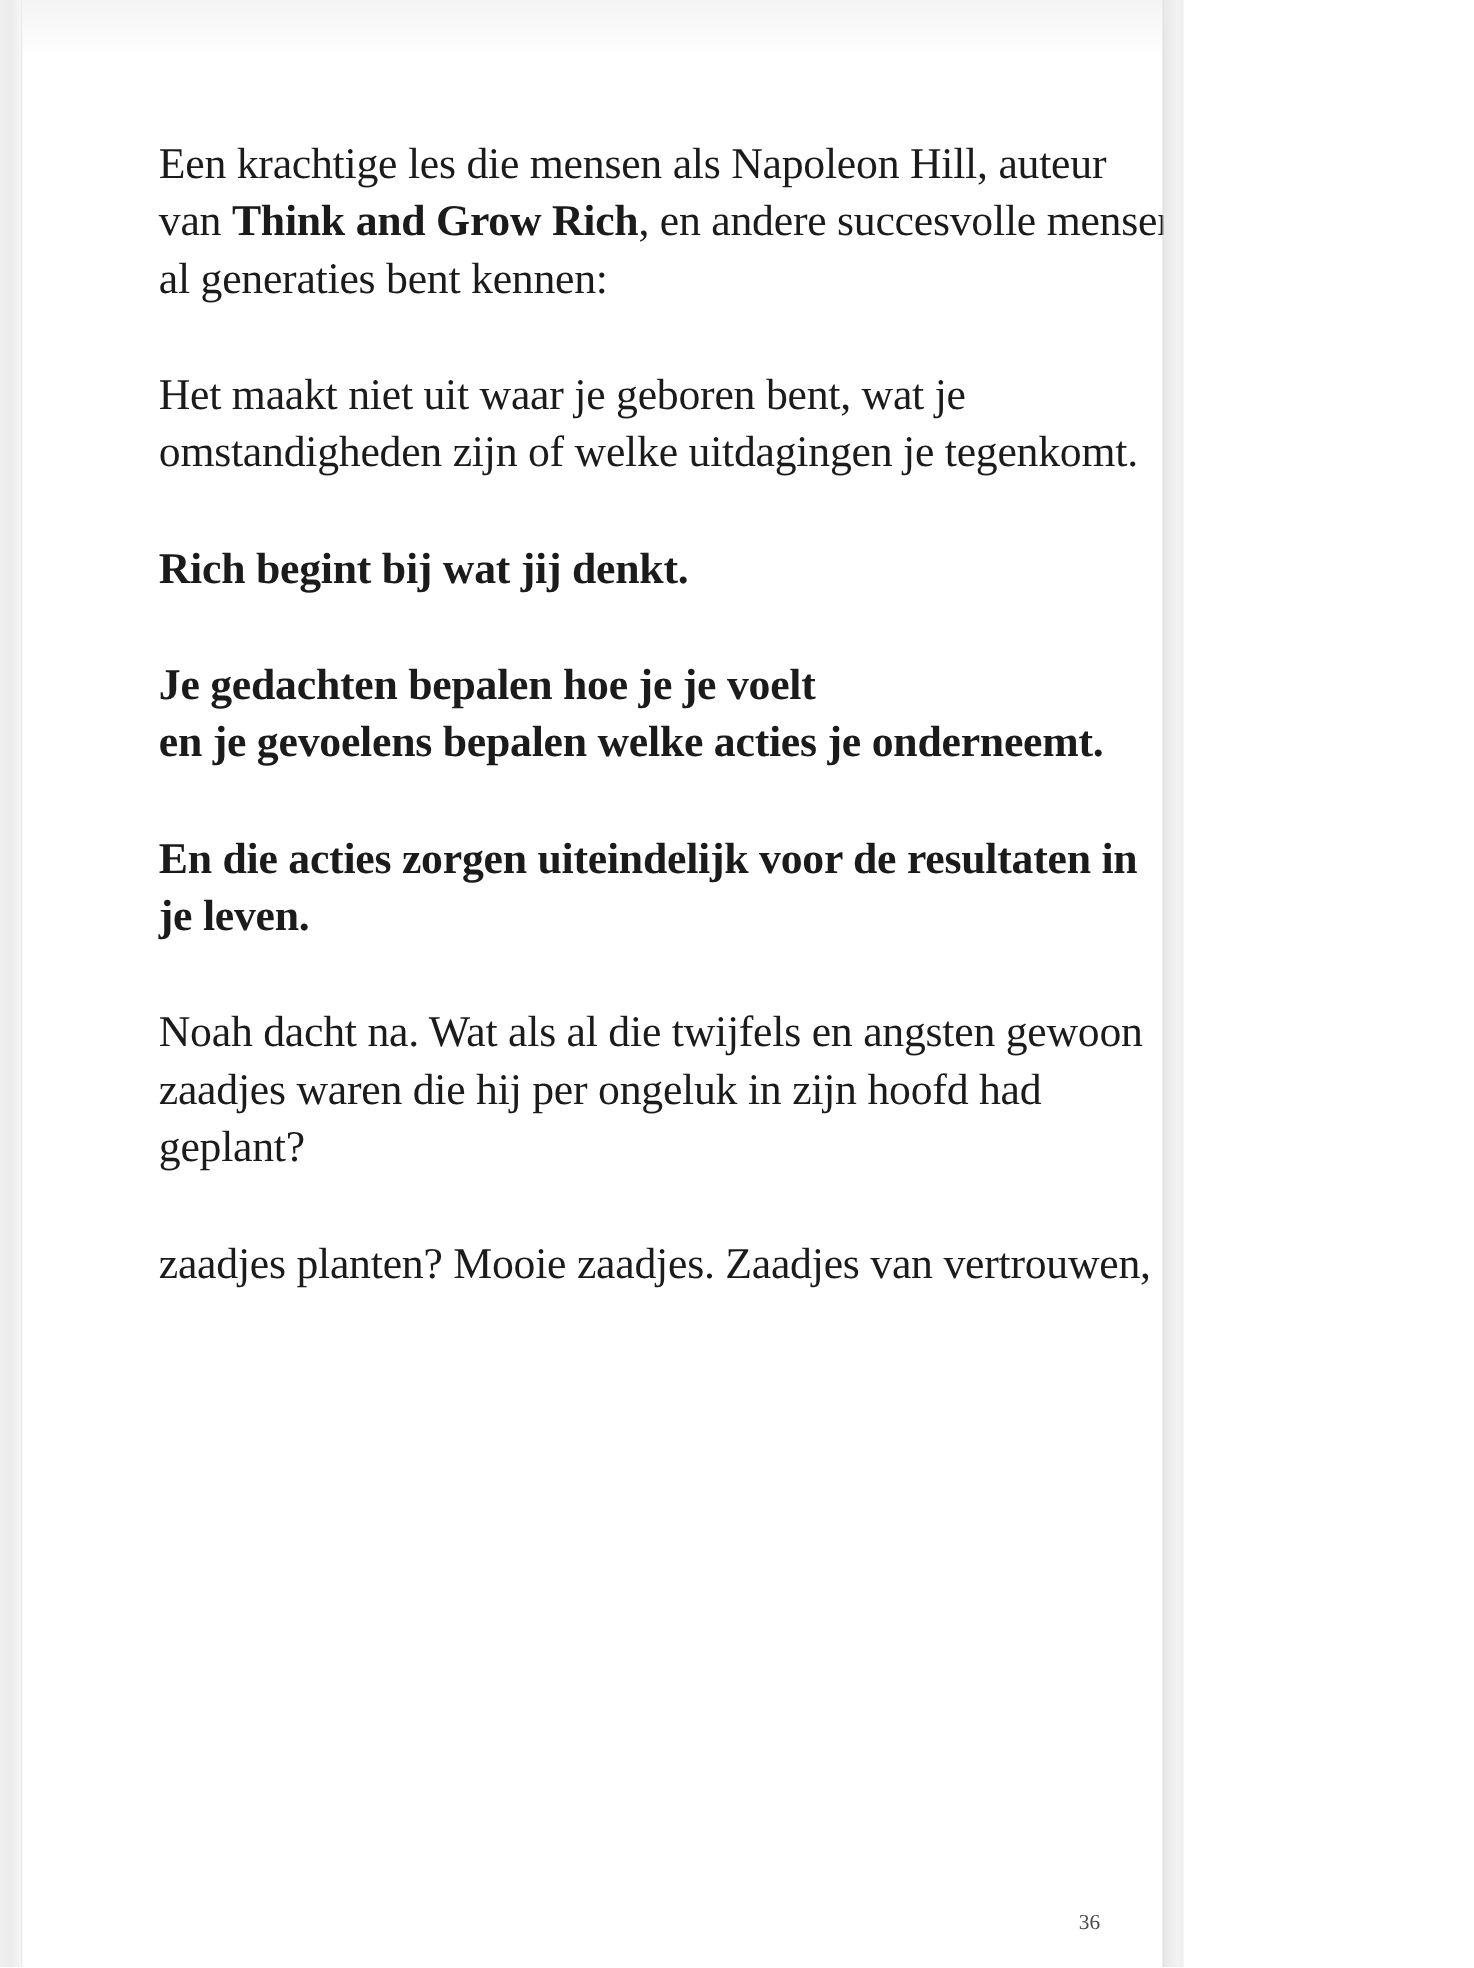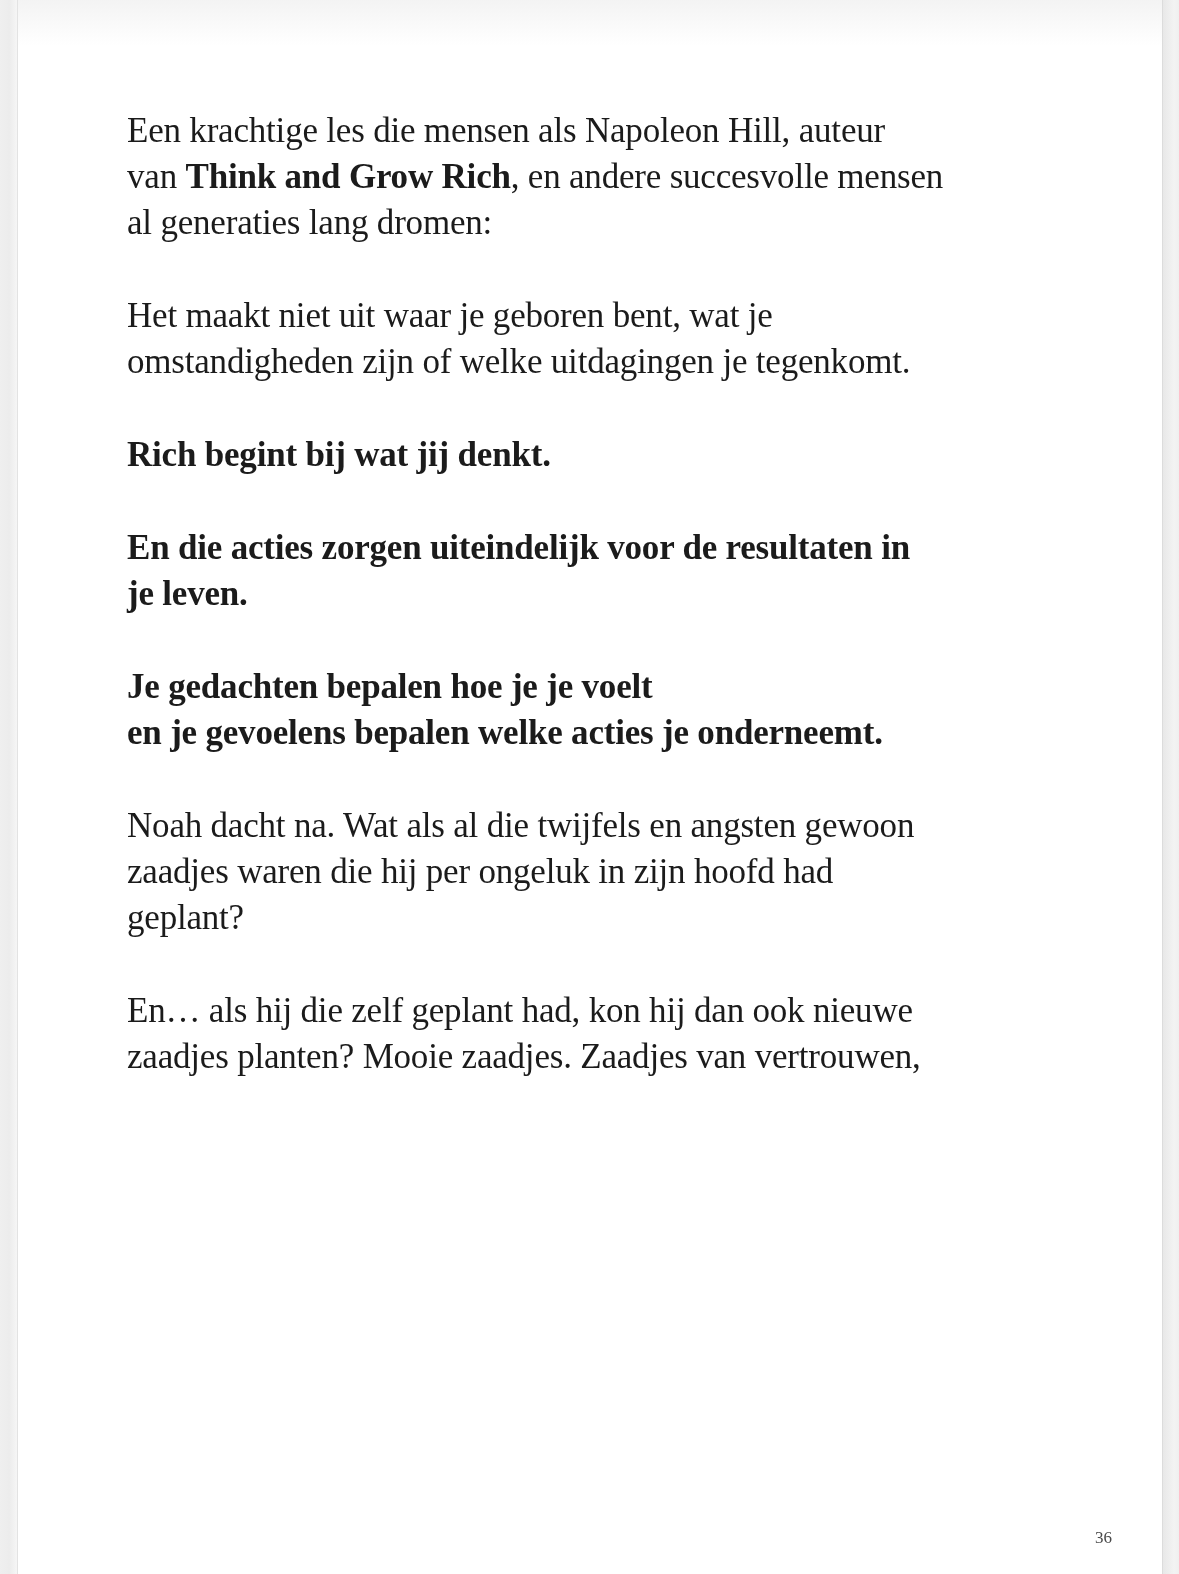--- a/index.html
+++ b/index.html
@@ -1,19 +1,19 @@
 <!DOCTYPE html>
 <html><head>
 <meta charset="utf-8">
 <style>
   html, body { margin: 0; padding: 0; background: #ffffff; }
 
   .viewport {
     position: relative;
-    width: 1179px;
+    width: 947px;
     height: 1574px;
     background: #ffffff;
     overflow: hidden;
     font-family: "Liberation Serif", "DejaVu Serif", serif;
   }
 
   .edge-left {
     position: absolute;
     left: 0; top: 0; bottom: 0;
     width: 17px;
@@ -76,52 +76,51 @@
   <div class="edge-left"></div>
 
   <div class="page">
     <div class="top-fade"></div>
 
     <main class="text-block">
 
       <p class="para">
         <span class="line">Een krachtige les die mensen als Napoleon Hill, auteur</span>
         <span class="line"><span>van </span><strong>Think and Grow Rich</strong><span>, en andere succesvolle mensen</span></span>
-        <span class="line">al generaties lang dromen:</span>
+        <span class="line">al generaties bent kennen:</span>
       </p>
 
 
 
       <p class="para">
         <span class="line">Het maakt niet uit waar je geboren bent, wat je</span>
         <span class="line">omstandigheden zijn of welke uitdagingen je tegenkomt.</span>
       </p>
 
       <p class="para bold">
         <span class="line">Rich begint bij wat jij denkt.</span>
       </p>
 
       <p class="para bold">
-        <span class="line">En die acties zorgen uiteindelijk voor de resultaten in</span>
-        <span class="line">je leven.</span>
+        <span class="line">Je gedachten bepalen hoe je je voelt</span>
+        <span class="line">en je gevoelens bepalen welke acties je onderneemt.</span>
       </p>
 
       <p class="para bold">
-        <span class="line">Je gedachten bepalen hoe je je voelt</span>
-        <span class="line">en je gevoelens bepalen welke acties je onderneemt.</span>
+        <span class="line">En die acties zorgen uiteindelijk voor de resultaten in</span>
+        <span class="line">je leven.</span>
       </p>
 
       <p class="para">
         <span class="line">Noah dacht na. Wat als al die twijfels en angsten gewoon</span>
         <span class="line">zaadjes waren die hij per ongeluk in zijn hoofd had</span>
         <span class="line">geplant?</span>
       </p>
 
       <p class="para">
-        <span class="line">En… als hij die zelf geplant had, kon hij dan ook nieuwe</span>
         <span class="line">zaadjes planten? Mooie zaadjes. Zaadjes van vertrouwen,</span>
       </p>
 
     </main>
 
     <div class="page-number">36</div>
   </div>
 
   <div class="edge-right"></div>
 

